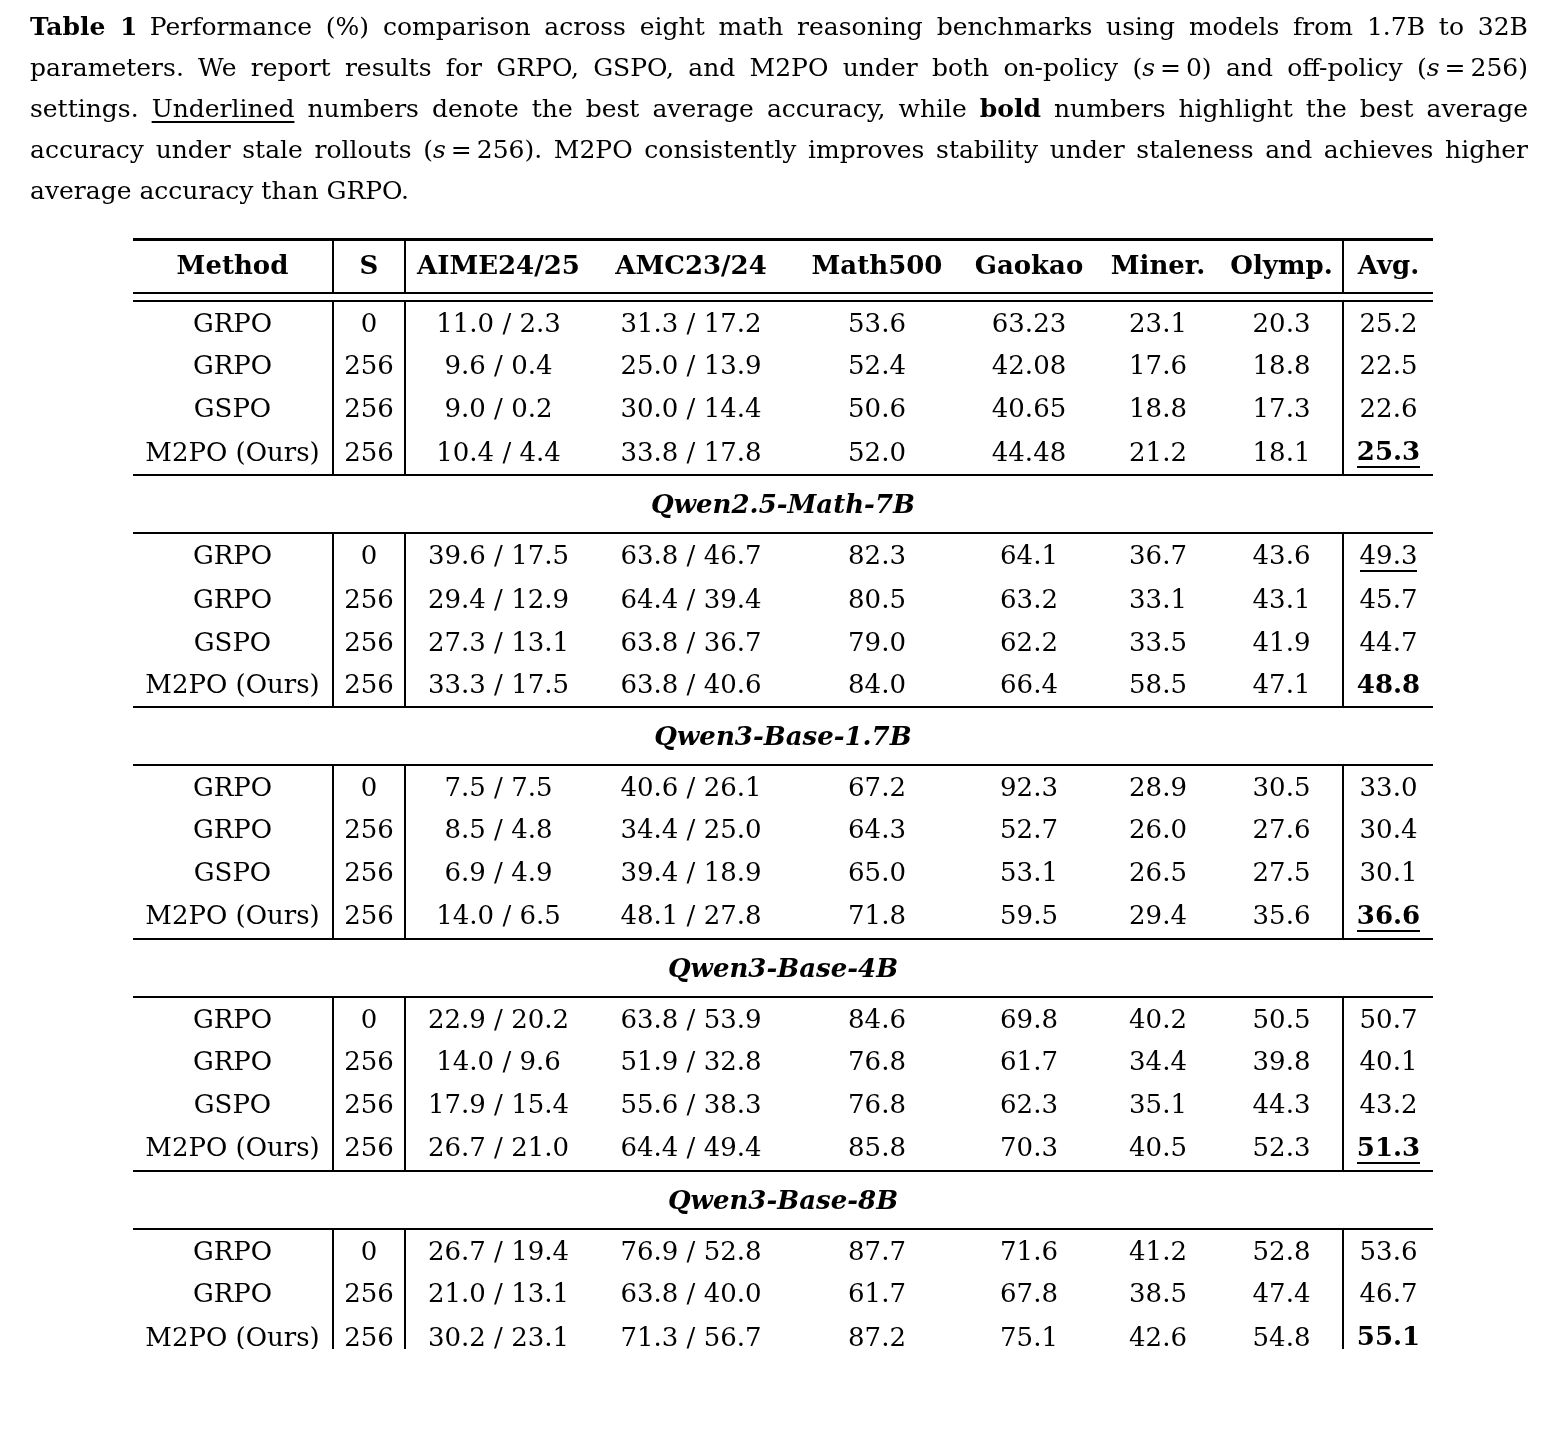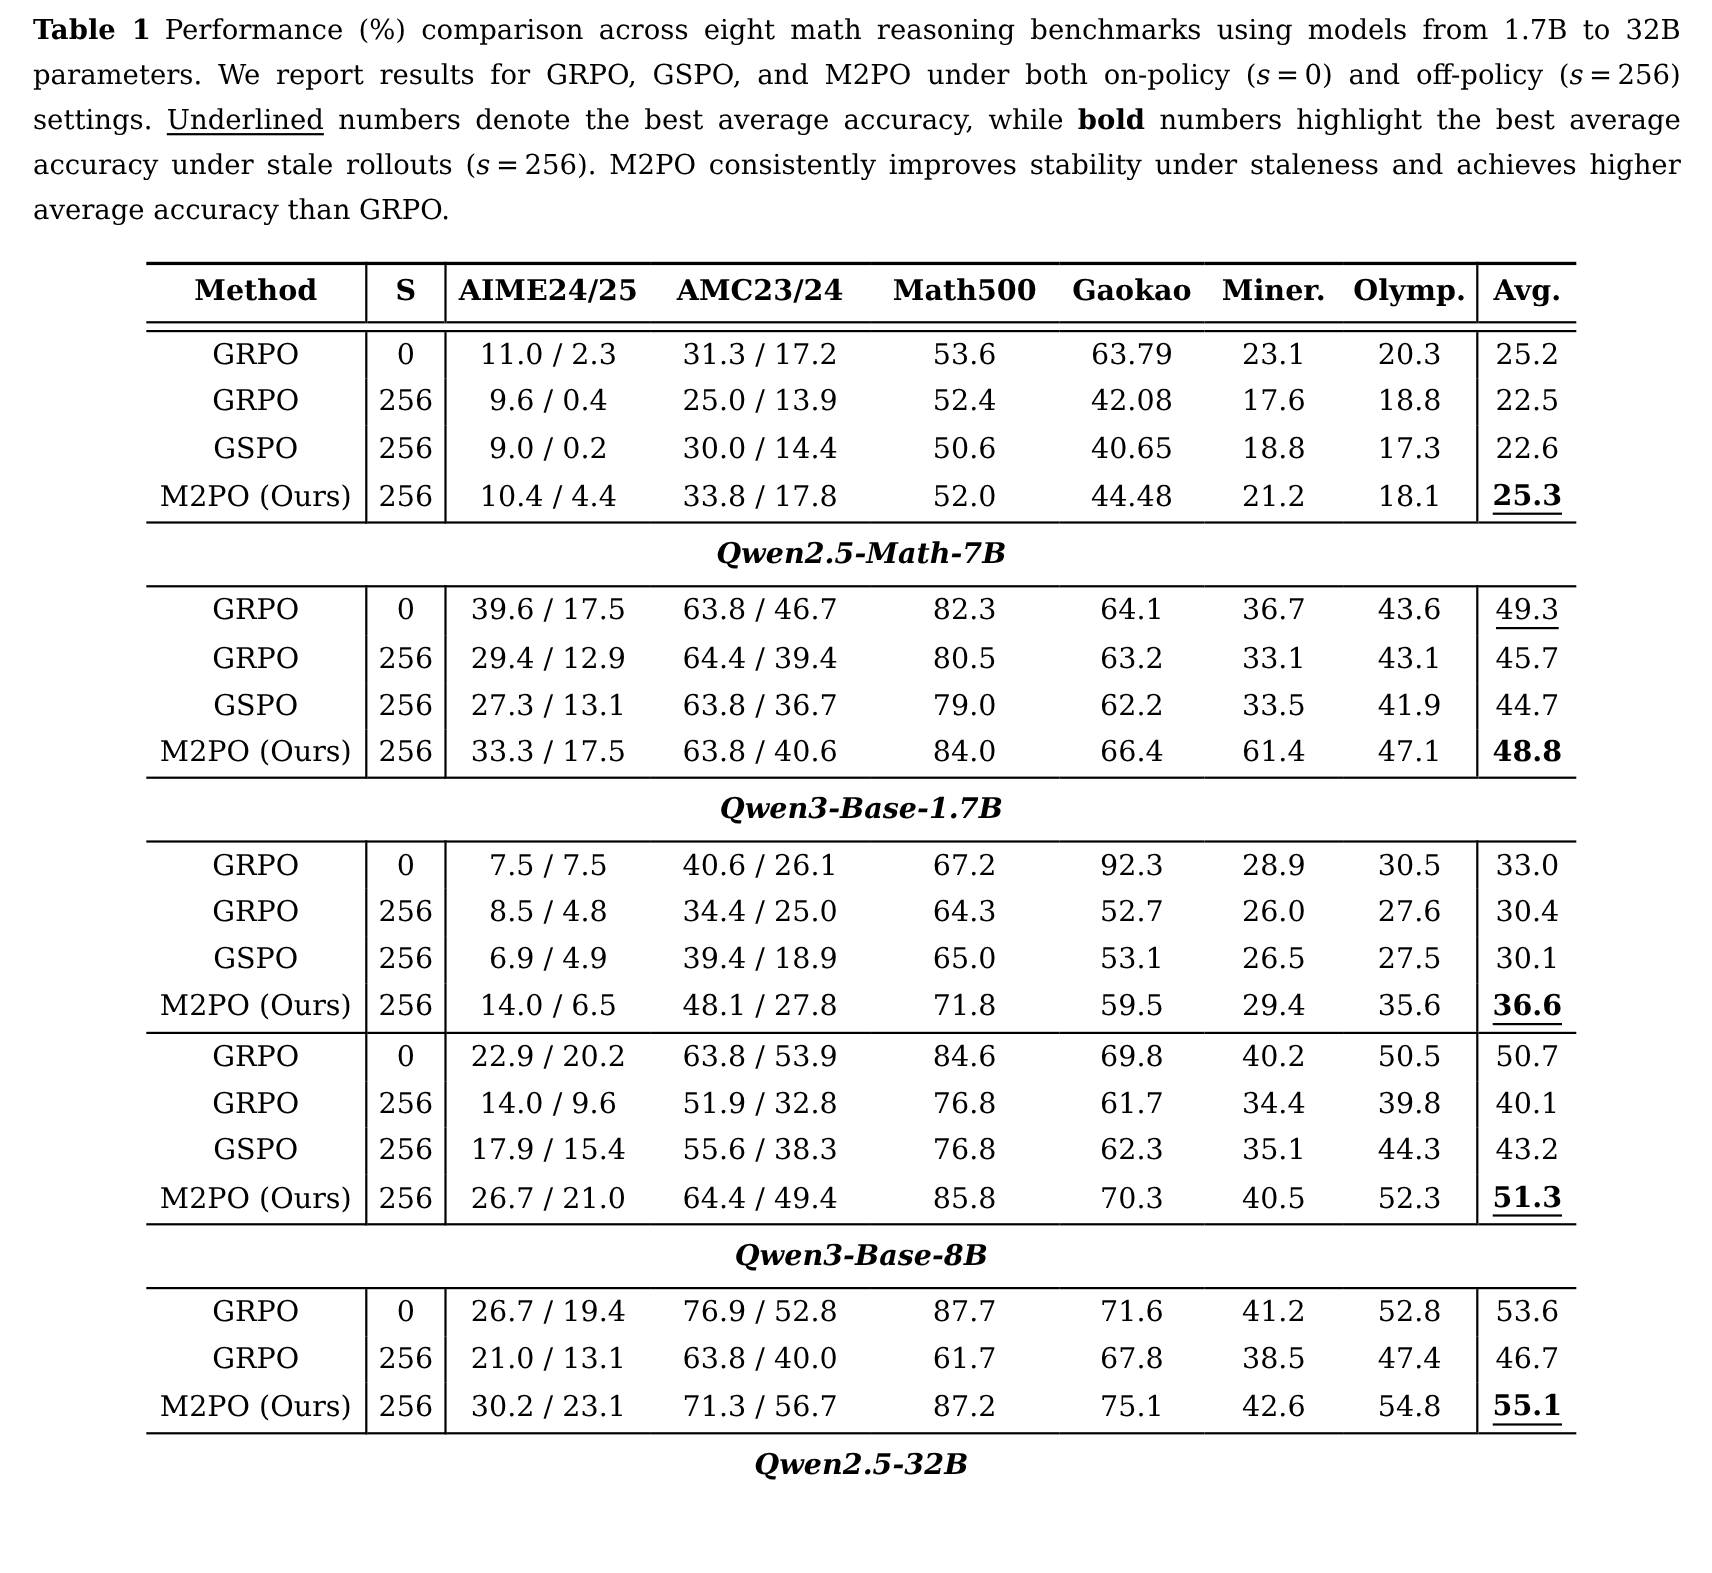--- a/index.html
+++ b/index.html
@@ -108,21 +108,21 @@
           <td colspan="9"></td>
         </tr>
     </thead>
     <tbody id="tbody">
         <tr class="data">
           <td class="c-method">GRPO</td>
           <td class="c-s">0</td>
           <td>11.0 / 2.3</td>
           <td>31.3 / 17.2</td>
           <td>53.6</td>
-          <td>63.79</td>
+          <td>63.23</td>
           <td>23.1</td>
           <td>20.3</td>
           <td class="c-avg"><span>25.2</span></td>
         </tr>
         <tr class="data">
           <td class="c-method">GRPO</td>
           <td class="c-s">256</td>
           <td>9.6 / 0.4</td>
           <td>25.0 / 13.9</td>
           <td>52.4</td>
@@ -189,21 +189,21 @@
           <td>41.9</td>
           <td class="c-avg"><span>44.7</span></td>
         </tr>
         <tr class="data last">
           <td class="c-method">M2PO (Ours)</td>
           <td class="c-s">256</td>
           <td>33.3 / 17.5</td>
           <td>63.8 / 40.6</td>
           <td>84.0</td>
           <td>66.4</td>
-          <td>61.4</td>
+          <td>58.5</td>
           <td>47.1</td>
           <td class="c-avg"><span class="b">48.8</span></td>
         </tr>
         <tr class="section">
           <td colspan="9">Qwen3-Base-1.7B</td>
         </tr>
         <tr class="data">
           <td class="c-method">GRPO</td>
           <td class="c-s">0</td>
           <td>7.5 / 7.5</td>
@@ -240,20 +240,23 @@
           <td class="c-method">M2PO (Ours)</td>
           <td class="c-s">256</td>
           <td>14.0 / 6.5</td>
           <td>48.1 / 27.8</td>
           <td>71.8</td>
           <td>59.5</td>
           <td>29.4</td>
           <td>35.6</td>
           <td class="c-avg"><span class="b u">36.6</span></td>
         </tr>
+        <tr class="section">
+          <td colspan="9">Qwen3-Base-4B</td>
+        </tr>
         <tr class="data">
           <td class="c-method">GRPO</td>
           <td class="c-s">0</td>
           <td>22.9 / 20.2</td>
           <td>63.8 / 53.9</td>
           <td>84.6</td>
           <td>69.8</td>
           <td>40.2</td>
           <td>50.5</td>
           <td class="c-avg"><span>50.7</span></td>

